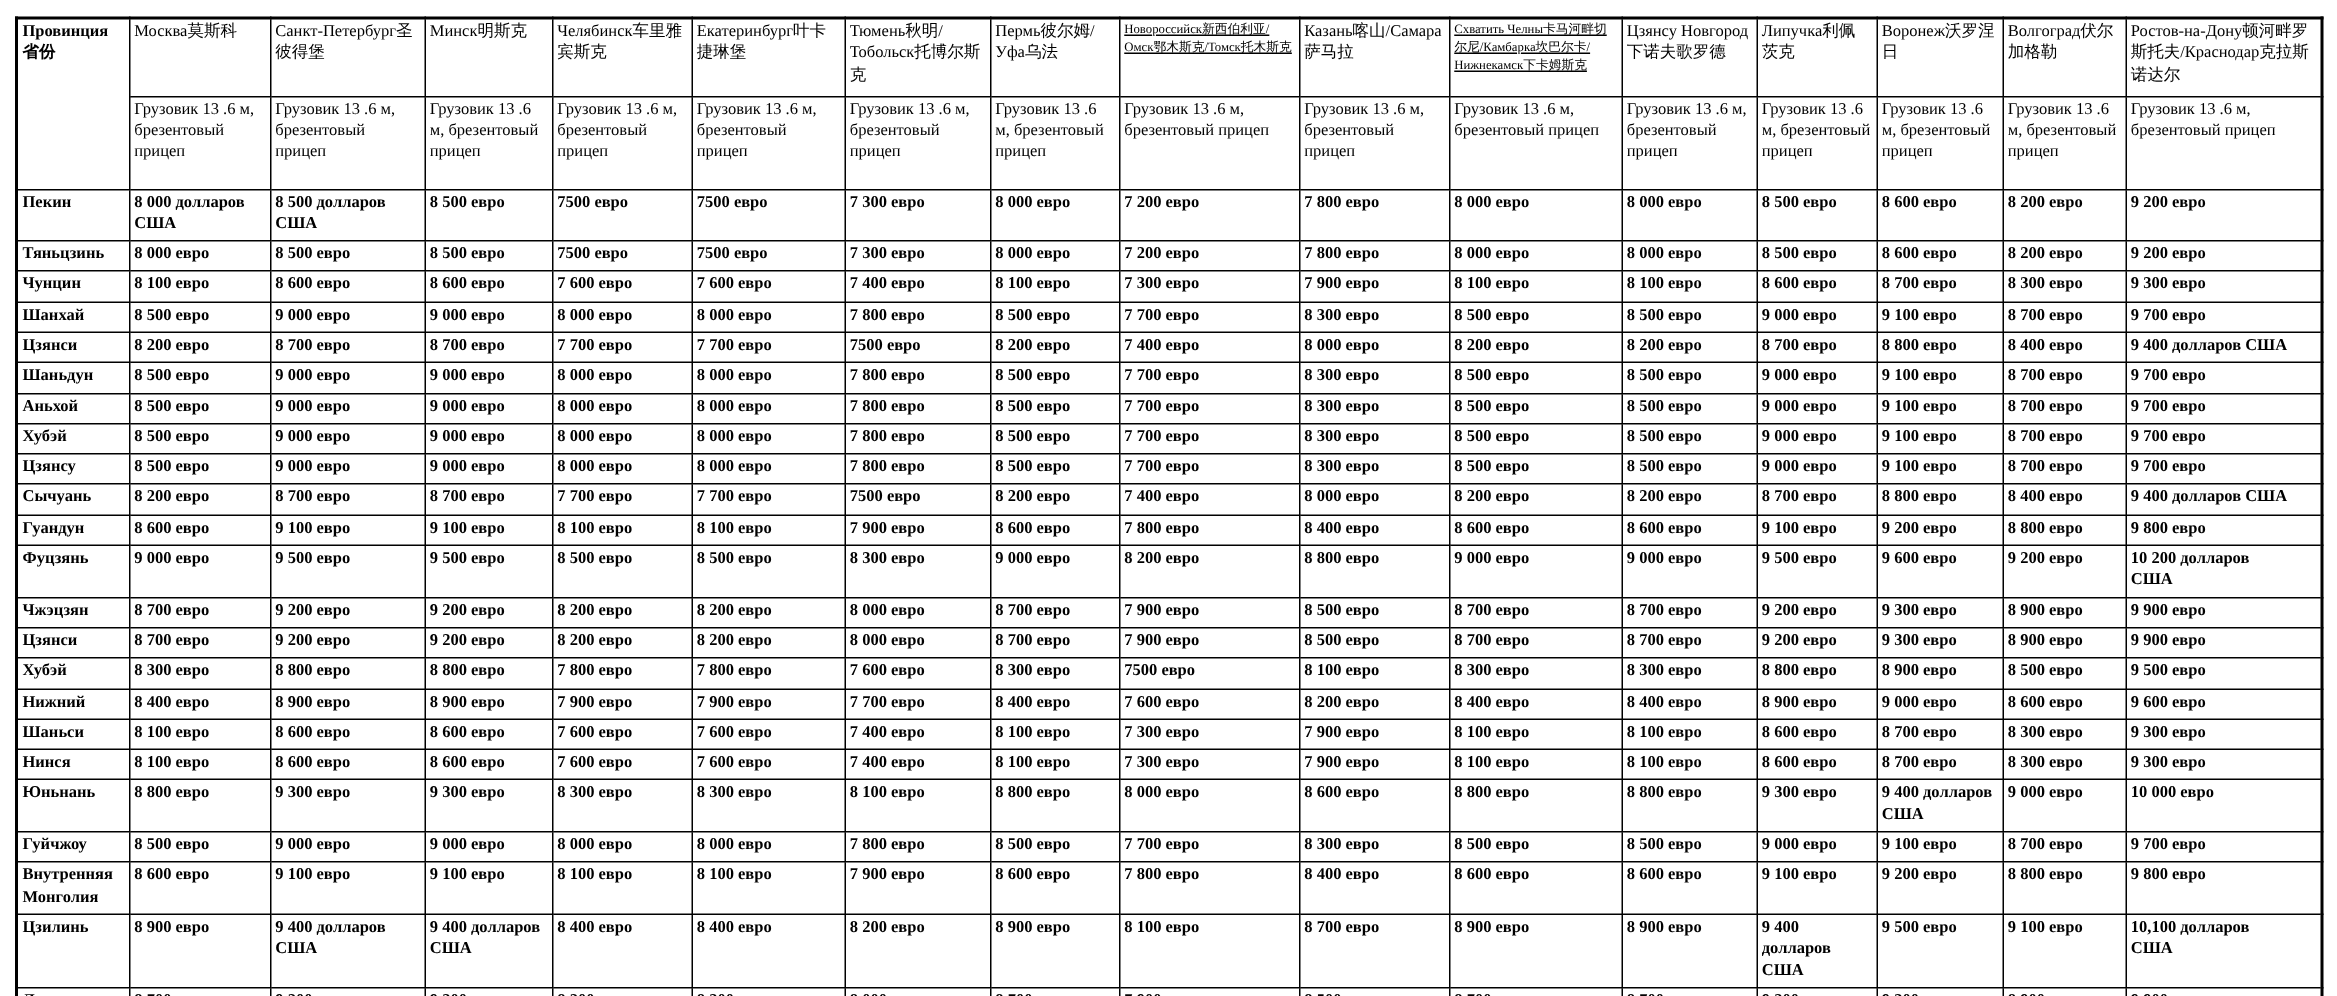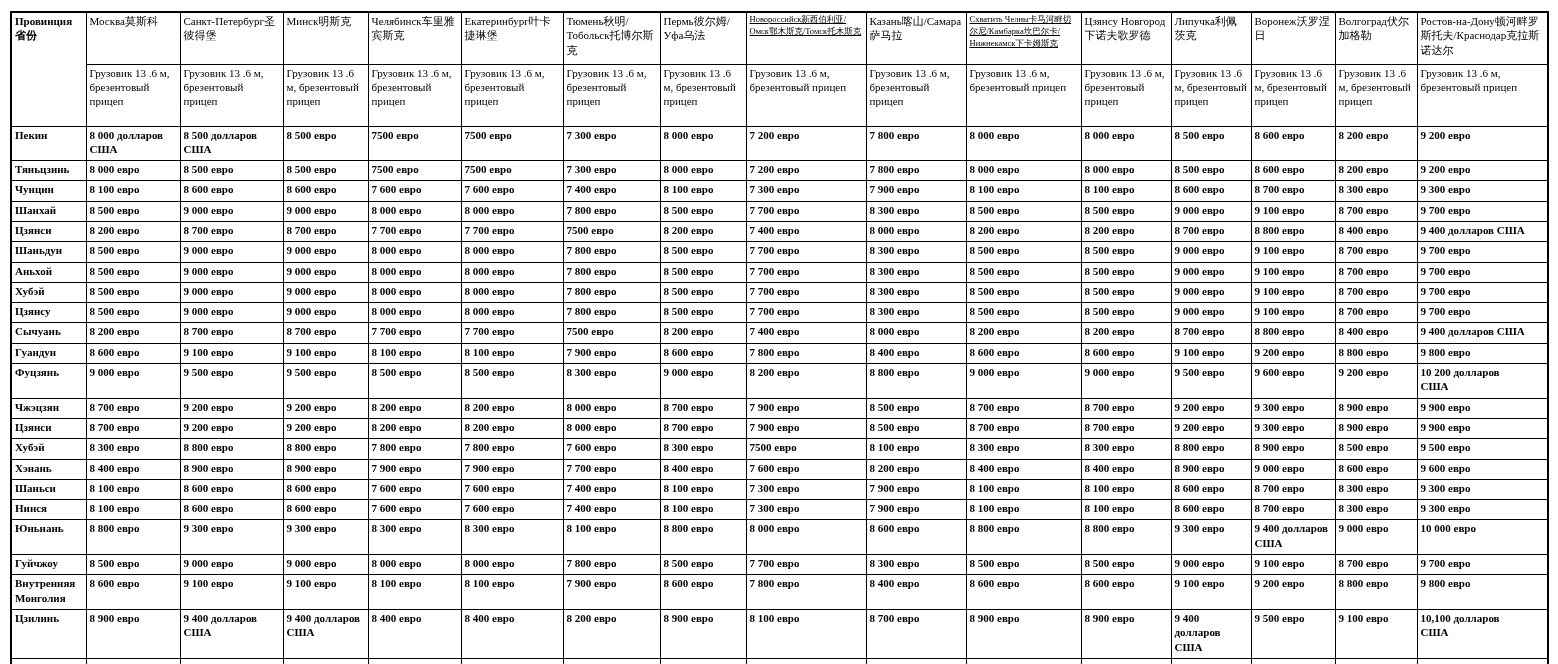--- a/index.html
+++ b/index.html
@@ -366,21 +366,21 @@
           <td class="rate-cell">7500 евро</td>
           <td class="rate-cell">8 100 евро</td>
           <td class="rate-cell">8 300 евро</td>
           <td class="rate-cell">8 300 евро</td>
           <td class="rate-cell">8 800 евро</td>
           <td class="rate-cell">8 900 евро</td>
           <td class="rate-cell">8 500 евро</td>
           <td class="rate-cell">9 500 евро</td>
         </tr>
         <tr class="data-row">
-          <td class="province-label">Хэнань</td>
+          <td class="province-label">Нижний</td>
           <td class="rate-cell">8 400 евро</td>
           <td class="rate-cell">8 900 евро</td>
           <td class="rate-cell">8 900 евро</td>
           <td class="rate-cell">7 900 евро</td>
           <td class="rate-cell">7 900 евро</td>
           <td class="rate-cell">7 700 евро</td>
           <td class="rate-cell">8 400 евро</td>
           <td class="rate-cell">7 600 евро</td>
           <td class="rate-cell">8 200 евро</td>
           <td class="rate-cell">8 400 евро</td>

